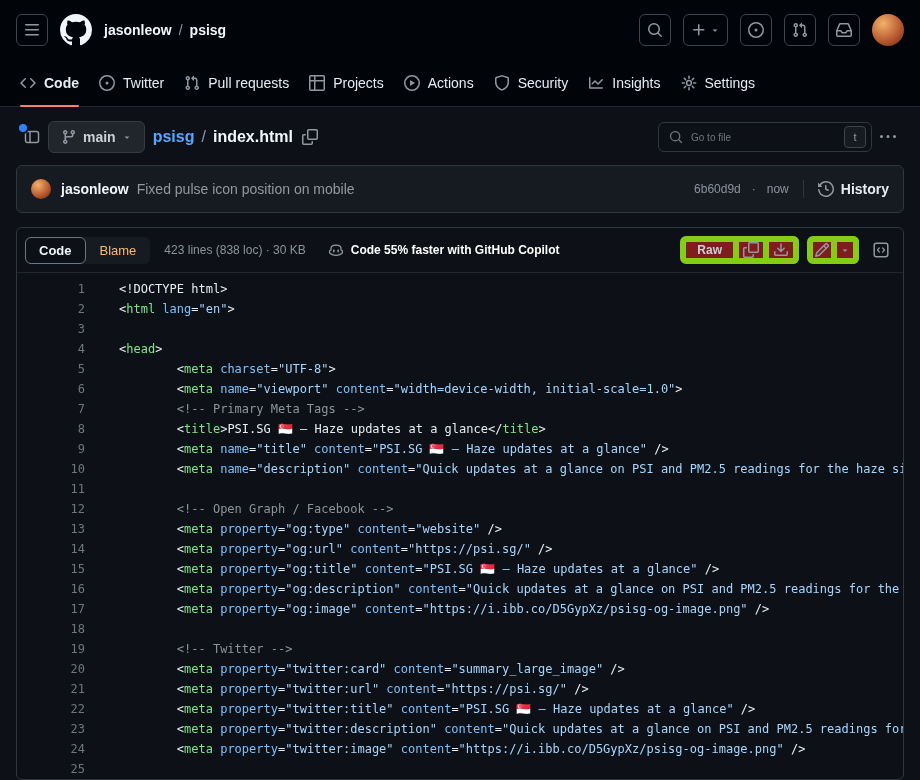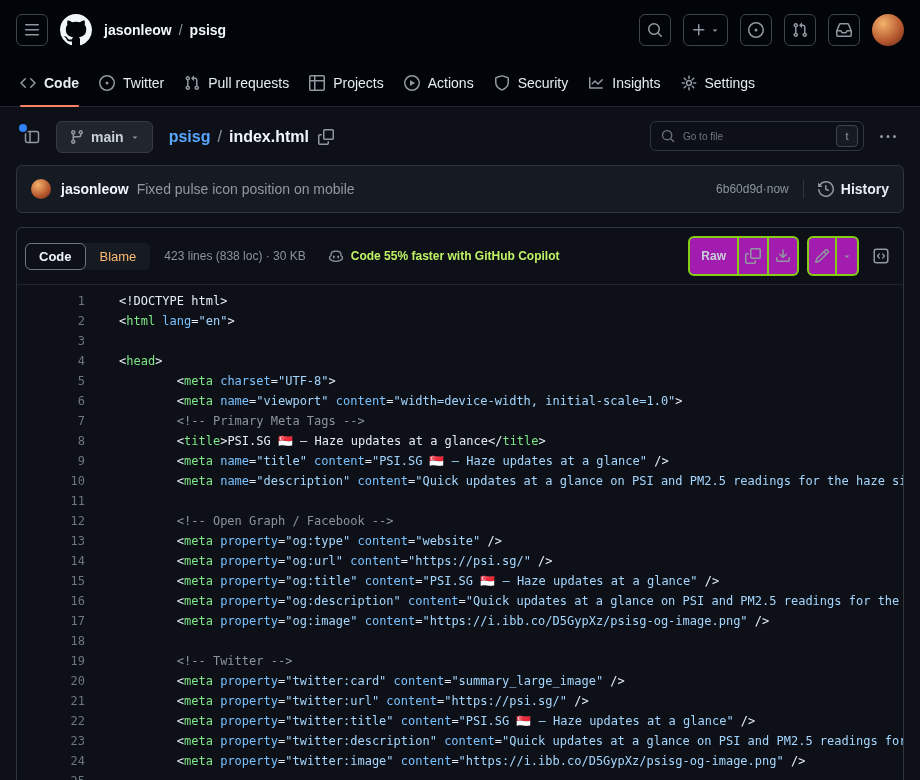--- a/index.html
+++ b/index.html
@@ -30,21 +30,21 @@
   .repo-nav{background:#010409;border-bottom:1px solid #21262d;padding:0 10px}
   #nav-tabs{list-style:none;margin:0;padding:0;display:flex}
   .nav-tab{display:flex;align-items:center;gap:8px;padding:0 10px;height:46px;
            position:relative;font-size:14px;color:#e6edf3;cursor:pointer}
   .nav-tab .tab-ico{color:#9198a1}
   .nav-tab.active .tab-label{font-weight:600}
   .nav-tab.active::after{content:"";position:absolute;left:10px;right:10px;bottom:-1px;
            height:2px;border-radius:3px;background:var(--tab-underline,#f78166)}
 
   
-  .file-nav{display:flex;gap:8px;padding:14px 16px 10px}
+  .file-nav{display:flex;align-items:center;gap:0;padding:14px 16px 10px}
   .tree-btn{position:relative;width:32px;height:32px;display:flex;align-items:center;
             justify-content:center;color:#9198a1;border-radius:6px}
   .tree-dot{position:absolute;top:1px;left:1px;width:8px;height:8px;border-radius:50%;
             background:#2f81f7;border:2px solid #0d1117}
   .branch-btn{display:flex;align-items:center;gap:6px;height:32px;padding:0 12px;
               background:#21262d;border:1px solid #363b42;border-radius:6px;
               font-size:14px;font-weight:600;color:#c9d1d9}
   .branch-btn .ico,.branch-btn .caret{color:#9198a1}
   .file-path{display:flex;align-items:center;gap:7px;font-size:16px;margin-left:8px}
   .file-path .repo-link{color:var(--accent-blue,#58a6ff);font-weight:600}
@@ -63,38 +63,38 @@
   .kebab-btn{border:1px solid transparent;color:#9198a1}
 
   
   .commit-bar{display:flex;align-items:center;margin:2px 16px 14px;padding:0 14px;height:46px;
               background:#161b22;border:1px solid #30363d;border-radius:6px}
   .commit-avatar{width:20px;height:20px;border-radius:50%;margin-right:10px;flex:none;
           background:radial-gradient(circle at 35% 30%,#f3b26b,#b4552d 60%,#5c2a18)}
   .commit-author{font-weight:600;font-size:14px;margin-right:8px;color:#f0f6fc}
   .commit-msg{color:#9198a1;font-size:14px;white-space:nowrap;overflow:hidden;text-overflow:ellipsis}
   .commit-right{margin-left:auto;display:flex;align-items:center;gap:8px;flex:none}
-  .commit-sha{color:#8b949e;font-size:12px;display:flex;gap:0}
+  .commit-sha{color:#8b949e;font-size:12px;display:flex;gap:11px}
   .vdiv{width:1px;height:18px;background:#30363d;margin:0 6px}
   .history-btn{display:flex;align-items:center;gap:7px;font-size:14px;font-weight:600;color:#e6edf3}
   .history-btn .ico{color:#9198a1}
 
   
   .code-panel{margin:0 16px;border:1px solid #30363d;border-radius:6px;overflow:hidden;background:#0d1117}
   .panel-head{display:flex;align-items:center;padding:8px;gap:4px;border-bottom:1px solid #21262d}
   .seg{display:flex;background:rgba(110,118,129,0.1);border-radius:6px}
   .seg-btn{padding:5px 13px;font-size:13px;border-radius:6px;color:#fdba74;border:1px solid transparent}
   .seg-btn.active{background:#0d1117;border:1px solid #6e7681;font-weight:600;color:#f0f6fc}
   .meta-text{color:#8b949e;font-size:12px;margin-left:10px}
-  .copilot{display:flex;align-items:center;gap:7px;margin-left:18px;font-size:12px;font-weight:600;color:#bef264}
+  .copilot{display:flex;align-items:center;gap:7px;margin-left:18px;font-size:12px;font-weight:600;color:#ffffff}
   .copilot .ico{color:#9198a1}
   .head-actions{margin-left:auto;display:flex;align-items:center;gap:8px}
   .btn-group{display:flex}
-  .gbtn{display:flex;align-items:center;justify-content:center;height:40px;box-sizing:border-box;
-        background:#a21caf;border:2px solid #84cc16;color:#9198a1}
+  .gbtn{display:flex;align-items:center;justify-content:center;height:28px;box-sizing:border-box;
+        background:#7f1d1d;border:6px solid #84cc16;color:#9198a1}
   .gbtn.text{font-size:12px;font-weight:600;color:#c9d1d9;padding:0 11px}
   .gbtn.iconb{width:30px}
   .gbtn.narrow{width:22px}
   .btn-group .gbtn:not(:first-child){border-left:none}
   .btn-group .gbtn:first-child{border-radius:6px 0 0 6px}
   .btn-group .gbtn:last-child{border-radius:0 6px 6px 0}
   .sym-btn{color:#9198a1;width:28px;height:28px;display:flex;align-items:center;justify-content:center}
 
   
   .code-body{font-family:"DejaVu Sans Mono","Liberation Mono",monospace;font-size:12px;

